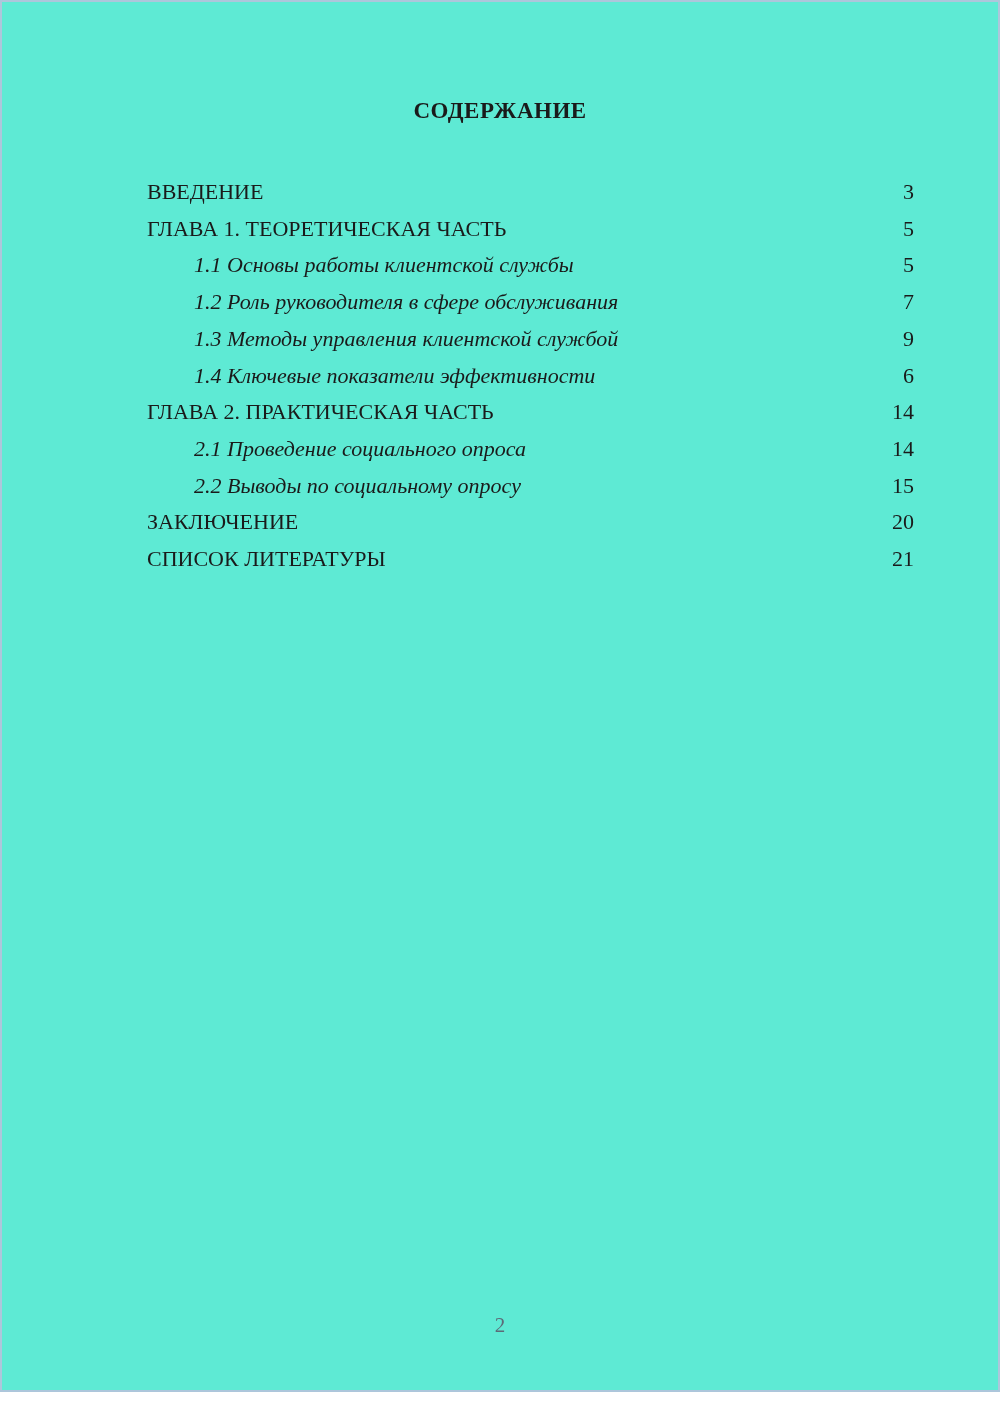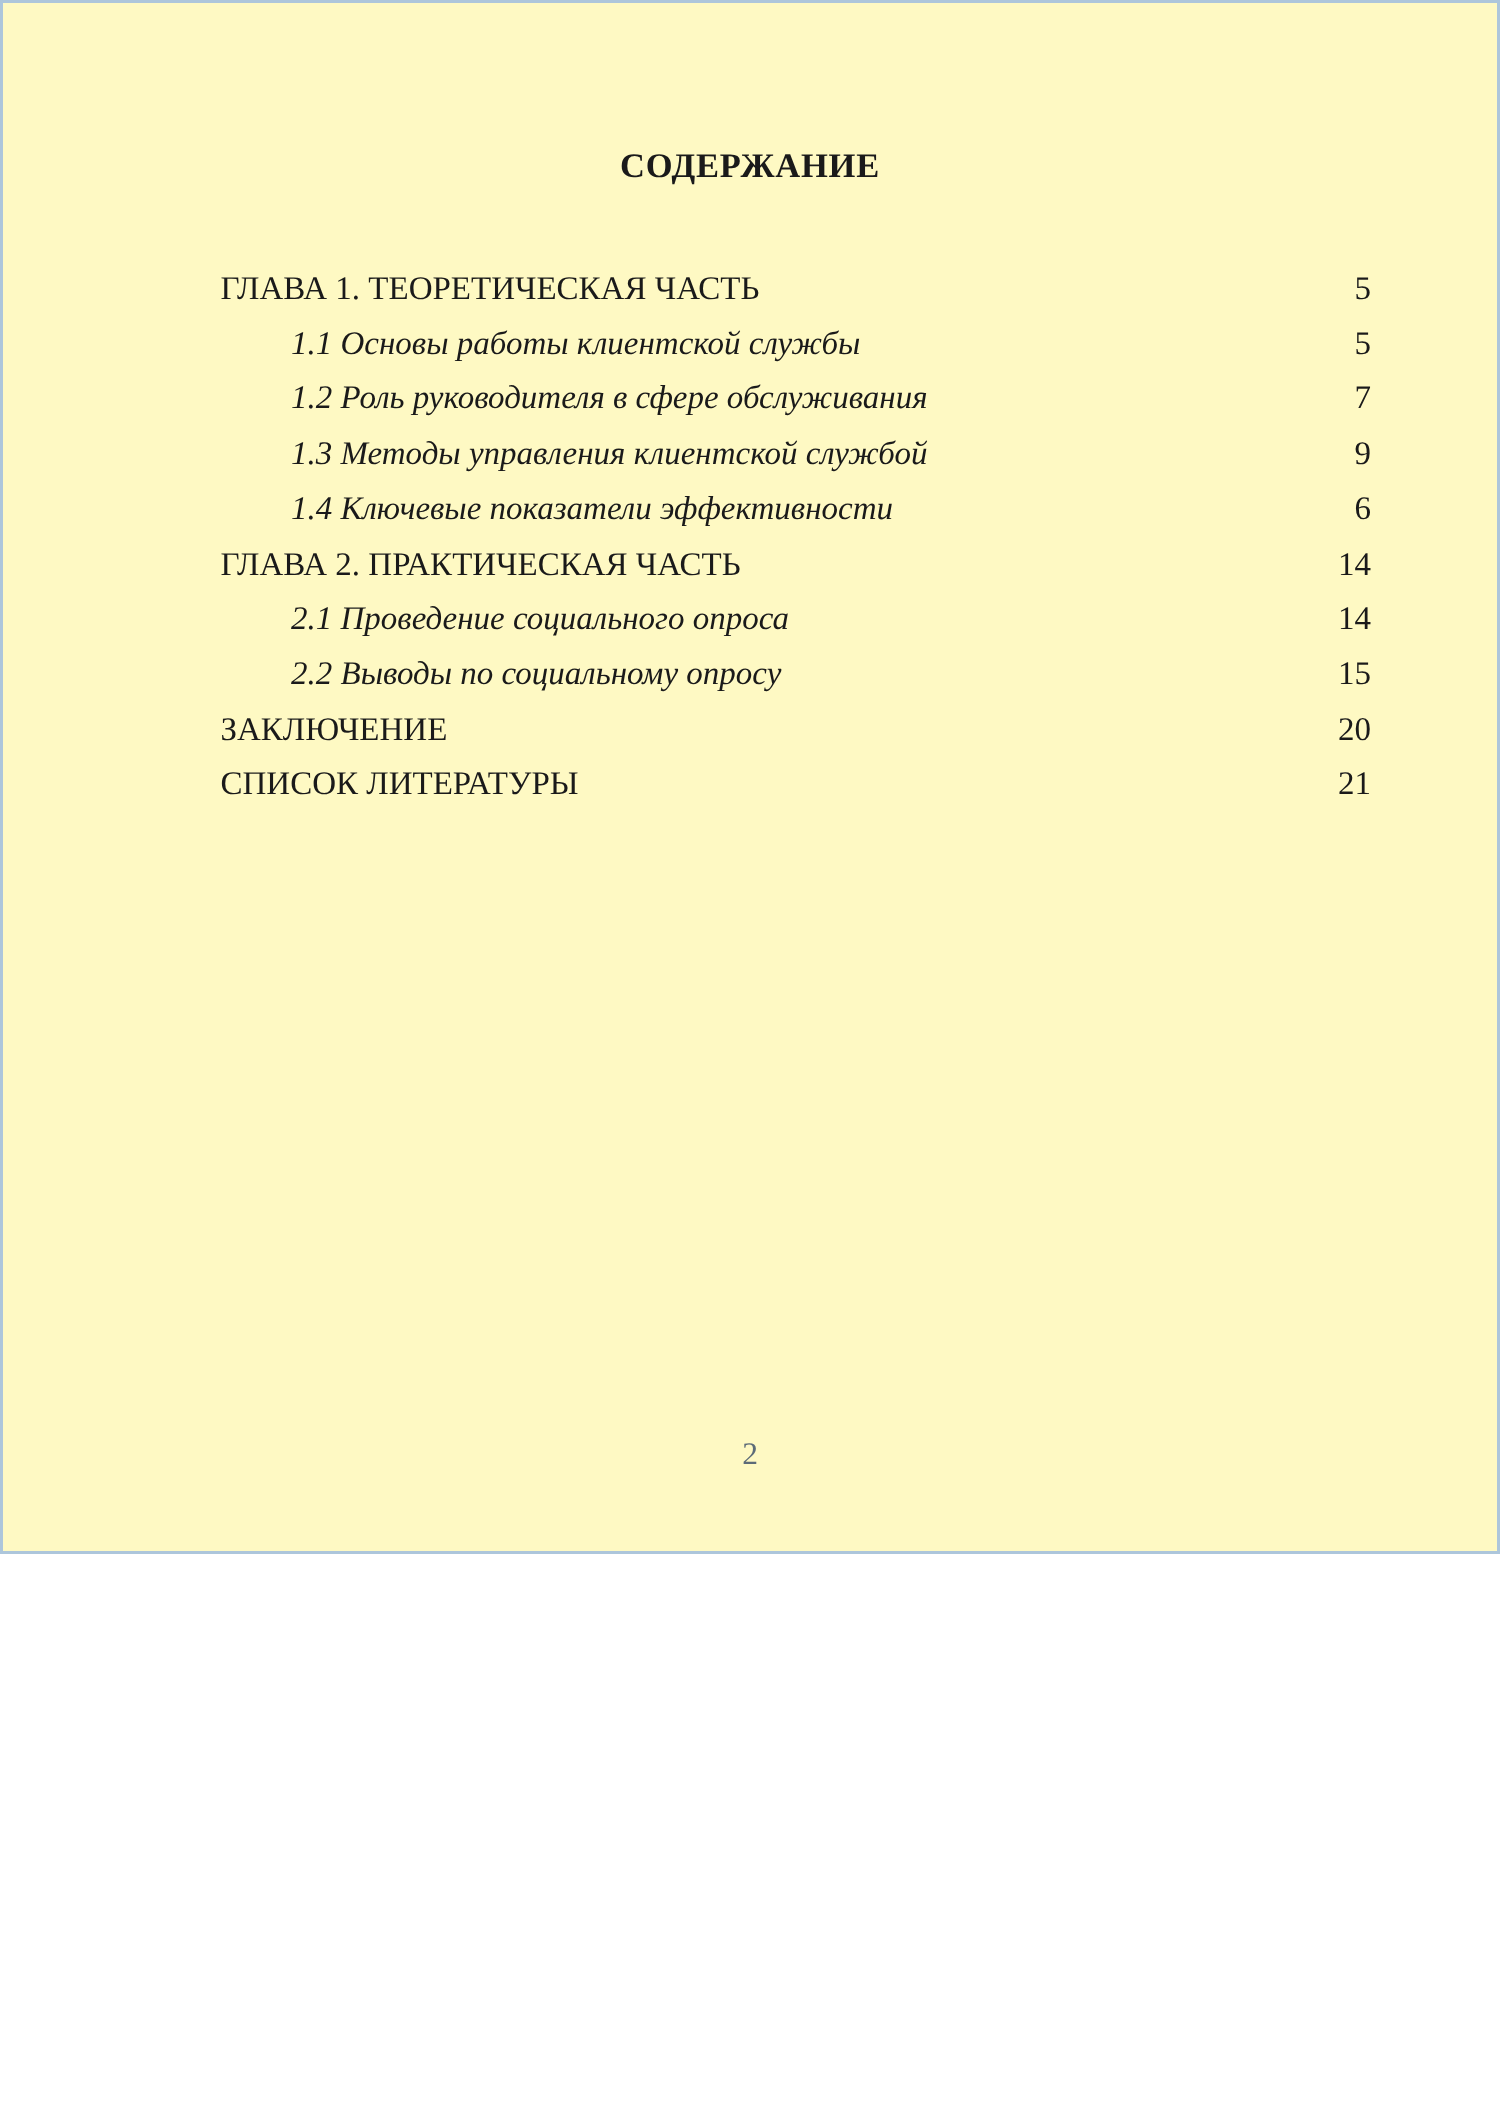--- a/index.html
+++ b/index.html
@@ -3,22 +3,22 @@
 <meta charset="utf-8">
 <style>
   * { margin: 0; padding: 0; box-sizing: border-box; }
   html, body {
     background: #ffffff;
     font-family: "Liberation Serif", "DejaVu Serif", serif;
   }
   .page {
     position: relative;
     width: 1000px;
-    height: 1036px;
-    background: #fef9c3;
+    height: 1392px;
+    background: #5eead4;
     border: 2px solid #adc6db;
     overflow: hidden;
   }
   .doc-title {
     margin-top: 96px;
     text-align: center;
     font-size: 23px;
     font-weight: bold;
     color: #1a1a1a;
     letter-spacing: 0.5px;
@@ -58,20 +58,24 @@
     color: #5c6b78;
   }
 </style>
 </head>
 <body>
 
 <div class="page">
   <div class="doc-title">СОДЕРЖАНИЕ</div>
 
   <div class="toc">
+  <div class="toc-row">
+    <span class="toc-label">ВВЕДЕНИЕ</span>
+    <span class="toc-page">3</span>
+  </div>
 
   <div class="toc-row">
     <span class="toc-label">ГЛАВА 1. ТЕОРЕТИЧЕСКАЯ ЧАСТЬ</span>
     <span class="toc-page">5</span>
   </div>
 
   <div class="toc-row indent-1">
     <span class="toc-label">1.1 Основы работы клиентской службы</span>
     <span class="toc-page">5</span>
   </div>

